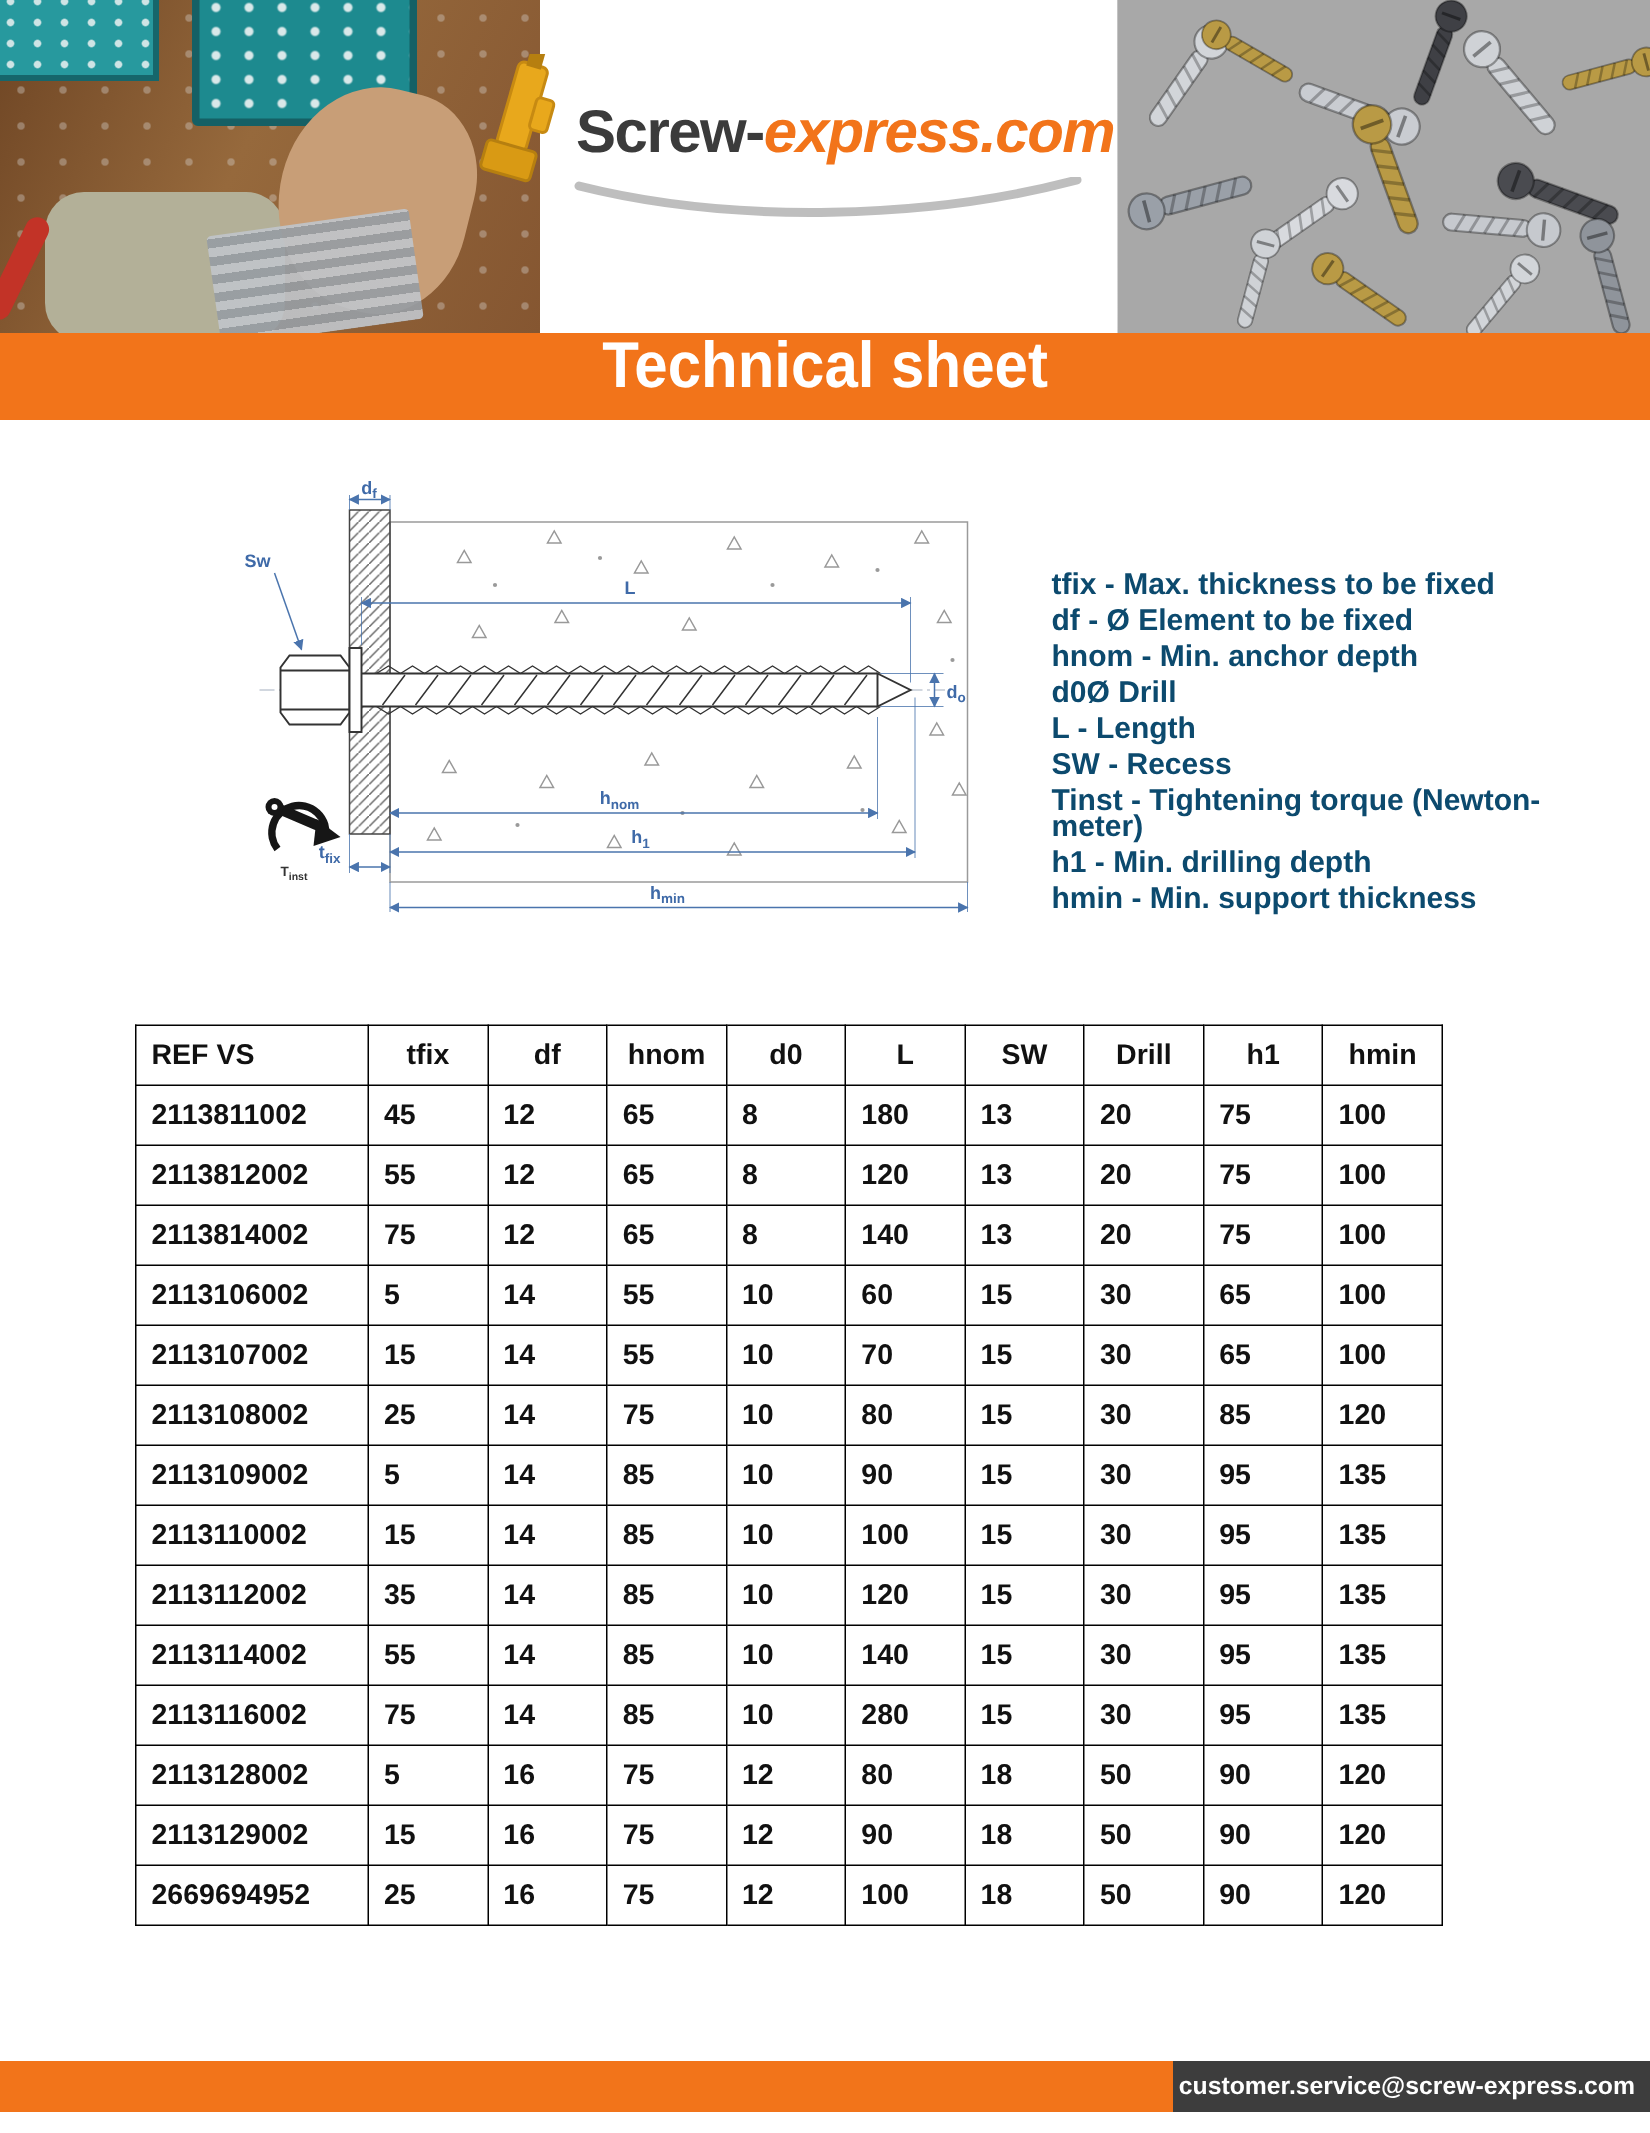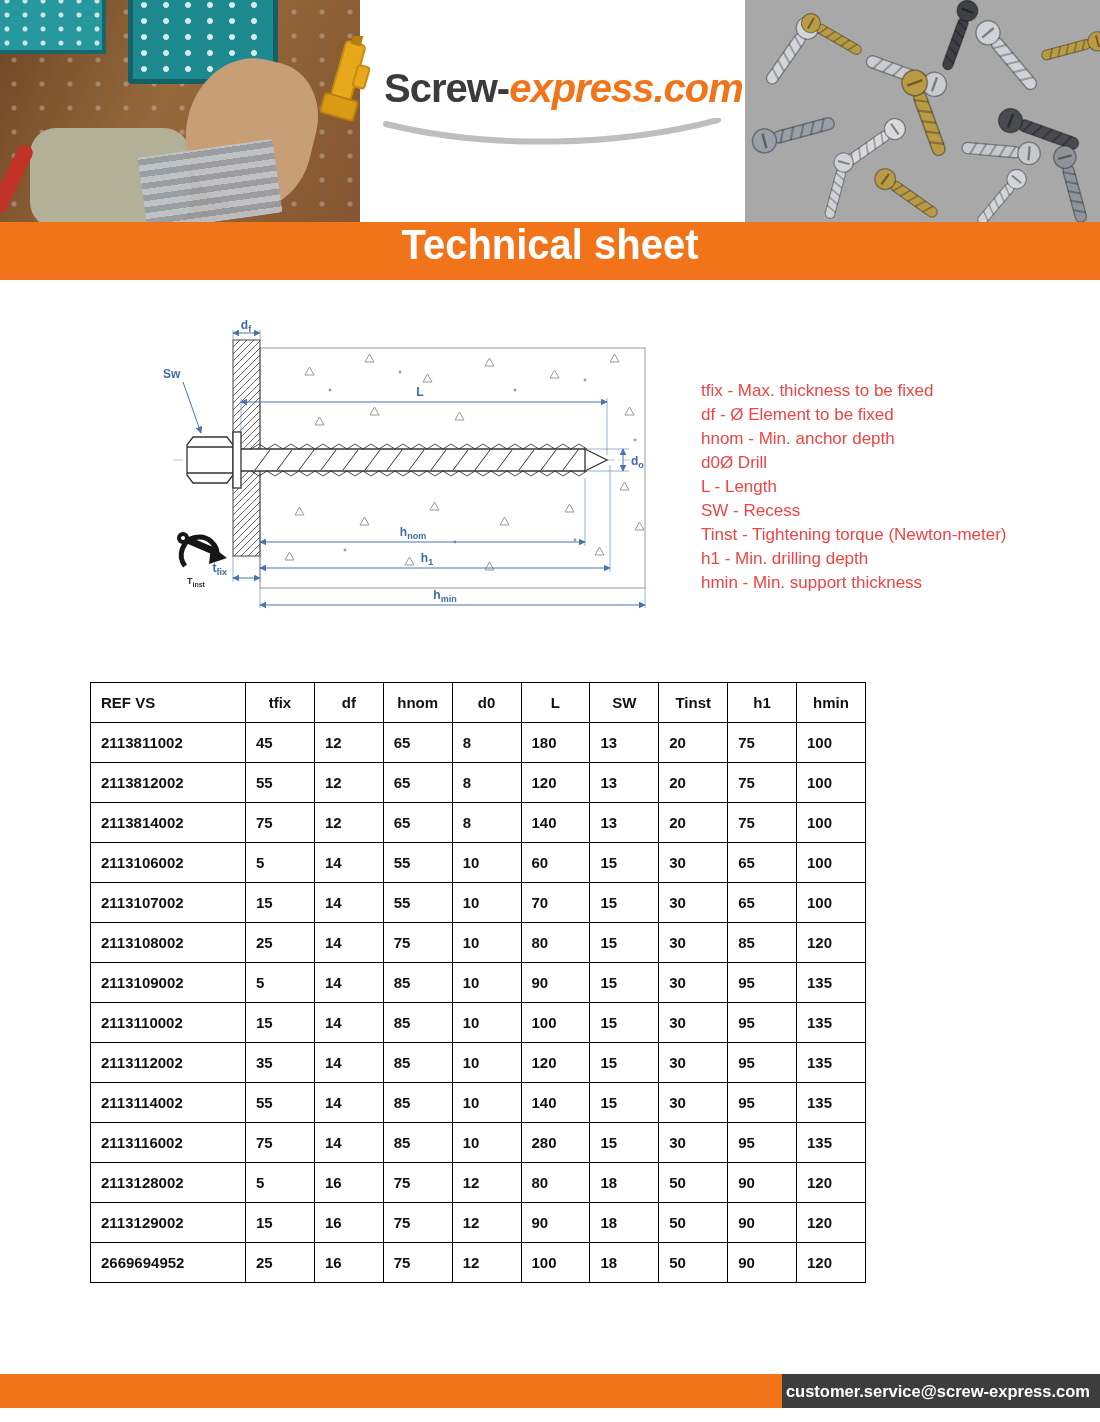--- a/index.html
+++ b/index.html
@@ -26,32 +26,32 @@
   .logo-secondary { color:#f2741a; font-style:italic; }
   .swoosh { position:absolute; left:20px; top:118px; }
 
   
   .banner { height:58px; background:#f2741a; display:flex; align-items:flex-start; justify-content:center; }
   .banner-title { color:#fff; font-size:40px; font-weight:bold; letter-spacing:0; transform:scaleY(1.08); }
 
   
   .middle { display:flex; padding:40px 0 0 150px; }
   .diagram-box { width:545px; }
-  .legend { width:370px; padding-top:62px; padding-left:6px; font-size:17px; color:#ef4444; }
+  .legend { width:370px; padding-top:62px; padding-left:6px; font-size:20px; color:#0c4a6e;font-weight:bold; }
   .legend-line { line-height:17px; margin-bottom:7px; }
 
   .dim { stroke:#4a74ad; stroke-width:1; fill:none; }
   .dimthin { stroke:#4a74ad; stroke-width:.7; fill:none; opacity:.8; }
   .dimtext { fill:#3f6aa8; font-size:12px; font-weight:bold; }
   .screw { stroke:#333; stroke-width:1.3; fill:none; }
   .speck { stroke:#999; stroke-width:1; fill:none; }
 
   
   .table-wrap { padding:28px 0 0 90px; }
-  table.spec { border-collapse:collapse; table-layout:fixed; width:776px; font-size:15px; font-weight:bold; color:#111; }
+  table.spec { border-collapse:collapse; table-layout:fixed; width:872px; font-size:19px; font-weight:bold; color:#111; }
   table.spec th, table.spec td { border:1.6px solid #000; height:40px; padding:0 4px 0 10px; text-align:left; vertical-align:middle; overflow:hidden; }
   table.spec th { text-align:center; padding-left:4px; }
   table.spec th.col-ref { text-align:left; padding-left:10px; }
 
   
   .footer { position:absolute; bottom:14px; left:0; right:0; height:34px; display:flex; }
   .footer-orange { flex:1; background:#f2741a; }
   .footer-dark { width:318px; background:#3d3d3d; color:#fff; font-weight:bold; font-size:16.5px; display:flex; align-items:center; justify-content:flex-end; padding-right:10px; }
 </style>
 </head>
@@ -250,21 +250,21 @@
         </colgroup>
       <thead>
           <tr>
             <th class="col-ref">REF VS</th>
             <th>tfix</th>
             <th>df</th>
             <th>hnom</th>
             <th>d0</th>
             <th>L</th>
             <th>SW</th>
-            <th>Tinst</th>
+            <th>Drill</th>
             <th>h1</th>
             <th>hmin</th>
           </tr>
         </thead>
       <tbody>
           <tr>
             <td>2113811002</td>
             <td>45</td>
             <td>12</td>
             <td>65</td>

